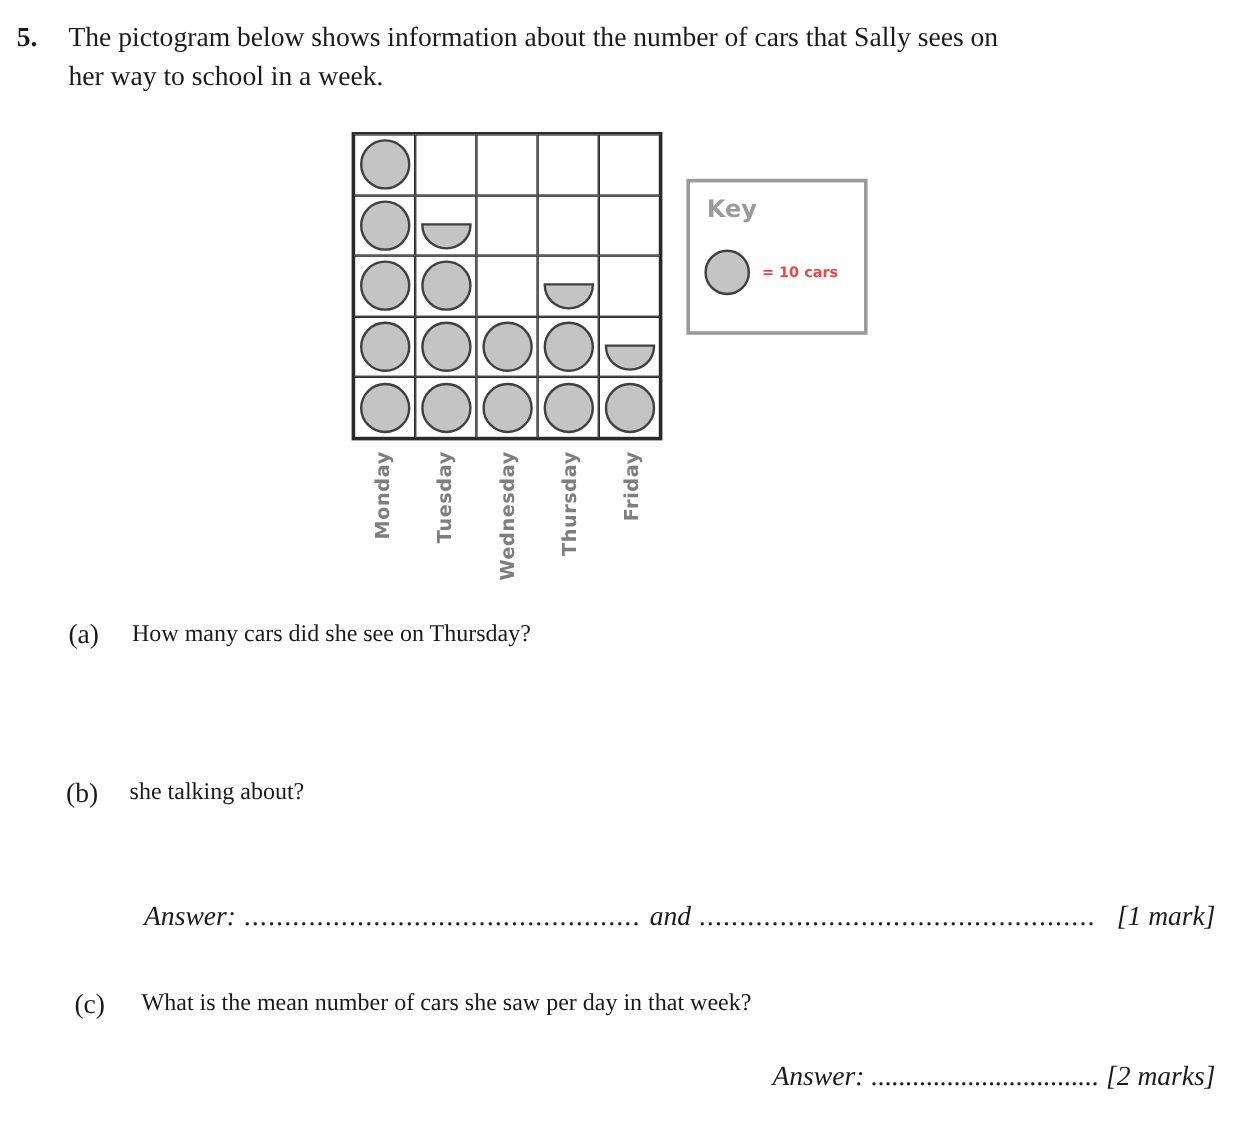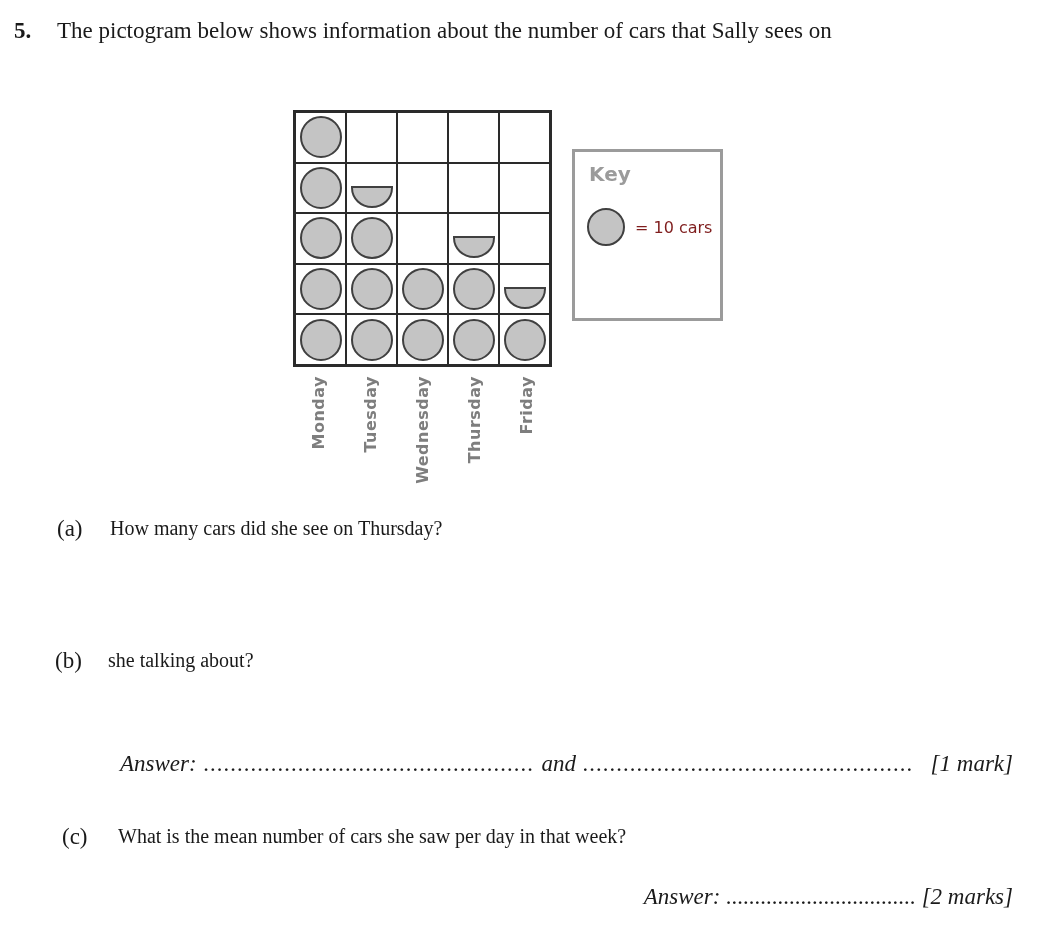--- a/index.html
+++ b/index.html
@@ -46,37 +46,37 @@
   .day-slot{flex:1;display:flex;justify-content:center;align-items:flex-start;}
   .day-label{
     writing-mode:vertical-rl;transform:rotate(180deg);
     font-family:"DejaVu Sans", sans-serif;
     font-weight:bold;font-size:16px;letter-spacing:0.5px;
     color:#7e7e7e;white-space:nowrap;
   }
 
   
   .keybox{
-    position:absolute;left:572px;top:149px;width:151px;height:172px;
+    position:absolute;left:572px;top:149px;width:151px;height:130px;
     border:3px solid #9b9b9b;box-sizing:border-box;background:#fff;
   }
   .key-title{
     position:absolute;left:14px;top:10px;
     font-family:"DejaVu Sans", sans-serif;font-weight:bold;
     font-size:20px;color:#9b9b9b;
   }
   .key-row{position:absolute;left:12px;top:56px;display:flex;align-items:center;}
   .key-circle{
     width:34px;height:34px;border-radius:50%;
     background:#c4c4c4;border:2px solid #404040;flex:0 0 auto;
   }
   .key-value{
     margin-left:10px;
-    font-family:"DejaVu Sans", sans-serif;font-weight:normal;
-    font-size:16px;color:#7f1d1d;white-space:nowrap;
+    font-family:"DejaVu Sans", sans-serif;font-weight:bold;
+    font-size:12px;color:#ef4444;white-space:nowrap;
   }
 
   
   .part-label{position:absolute;font-size:23px;line-height:33px;}
   .part-text{position:absolute;font-size:20px;line-height:33px;}
   .part-text .tline{display:block;}
 
   .answer-right{
     position:absolute;right:28px;
     font-size:23px;font-style:italic;white-space:nowrap;text-align:right;
@@ -91,20 +91,21 @@
   .ans-prefix{flex:0 0 auto;}
 </style>
 </head>
 <body>
 
 <div class="page">
 
   <div class="qnum">5.</div>
   <div class="qtext">
     <span class="tline">The pictogram below shows information about the number of cars that Sally sees on</span>
+    <span class="tline">her way to school in a week.</span>
   </div>
 
   <div class="pictogrid">
       <div class="pcell">
         <div class="car-full"></div>
       </div>
       <div class="pcell"></div>
       <div class="pcell"></div>
       <div class="pcell"></div>
       <div class="pcell"></div>

